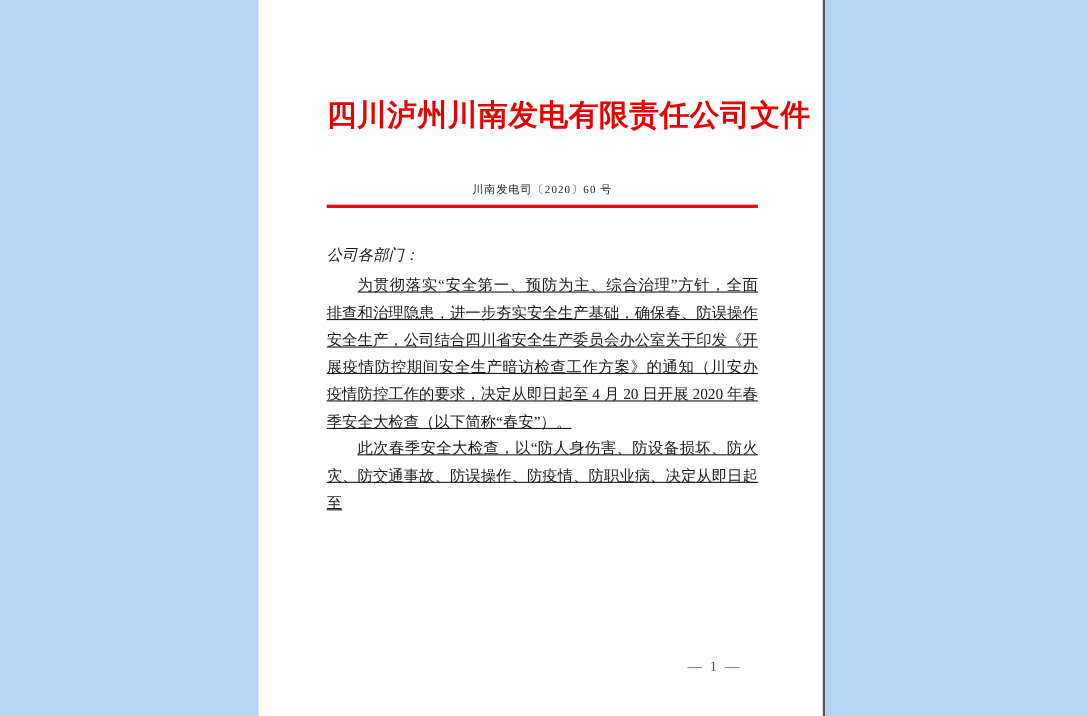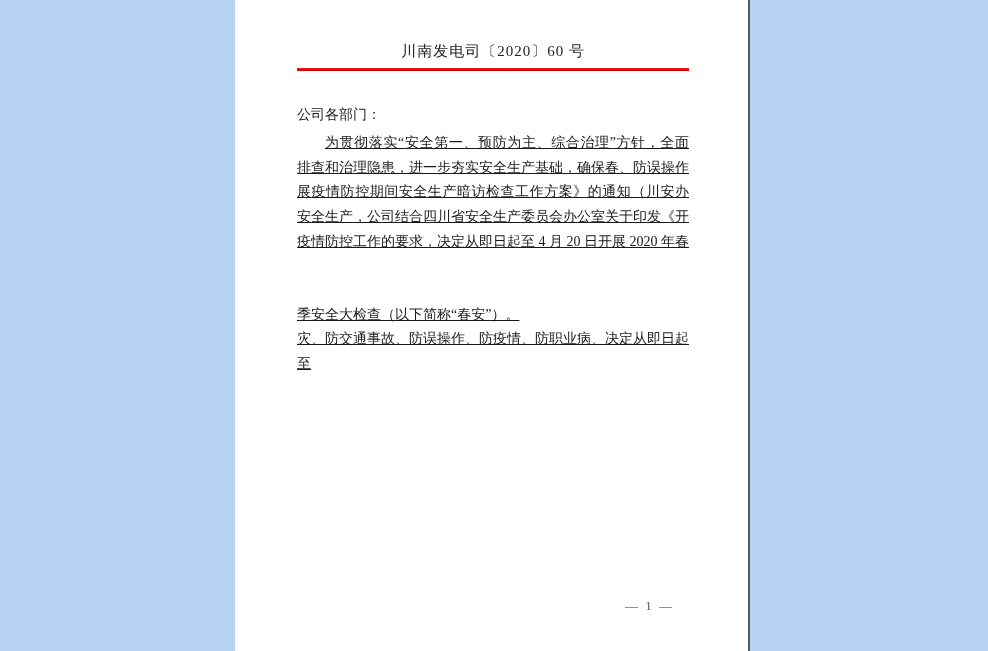--- a/index.html
+++ b/index.html
@@ -34,21 +34,21 @@
     font-size: 27px;
     font-weight: 700;
     color: #e60000;
     letter-spacing: 0.5px;
     line-height: 1.3;
     white-space: nowrap;
   }
   .doc-number {
     margin-top: 42px;
     text-align: center;
-    font-size: 15px;
+    font-size: 10px;
     color: #222222;
     letter-spacing: 1px;
   }
   .red-rule {
     margin-top: 7px;
     height: 3px;
     background: linear-gradient(#ff1f1f, #c00000);
     width: 100%;
   }
   .notice-title {
@@ -57,69 +57,71 @@
     font-size: 20px;
     font-weight: 700;
     color: #111111;
     line-height: 28px;
   }
   .salutation {
     margin-top: 32px;
     font-size: 14px;
     color: #1a1a1a;
     line-height: 24px;
+    font-style: italic;
   }
   .body-text {
     margin-top: 4px;
     color: #1a1a1a;
     text-decoration: underline;
   }
   .line {
     font-size: 14px;
     line-height: 24.7px;
     text-align: justify;
     text-align-last: justify;
     text-justify: inter-character;
     color: #1a1a1a;
   }
   .line.indent { text-indent: 2em; }
   .line.last {
     text-align: right;
     text-align-last: left;
-    margin-top: 48px;
   }
   .page-number {
     position: absolute;
     left: 390px;
     top: 598px;
     font-size: 13px;
     color: #555555;
     letter-spacing: 2px;
     white-space: nowrap;
   }
 </style>
 </head>
 <body>
 
 <div class="canvas">
   <div class="page">
 
+    <div class="org-title">四川泸州川南发电有限责任公司文件</div>
 
     <div class="doc-number">川南发电司〔2020〕60 号</div>
 
     <div class="red-rule"></div>
 
 
     <div class="salutation">公司各部门：</div>
 
     <div class="body-text">
       <div class="line indent">为贯彻落实“安全第一、预防为主、综合治理”方针，全面</div>
       <div class="line">排查和治理隐患，进一步夯实安全生产基础，确保春、防误操作</div>
+      <div class="line">安全生产，公司结合四川省安全生产委员会办公室关于印发《开</div>
       <div class="line">展疫情防控期间安全生产暗访检查工作方案》的通知（川安办</div>
-      <div class="line">安全生产，公司结合四川省安全生产委员会办公室关于印发《开</div>
       <div class="line">疫情防控工作的要求，决定从即日起至 4 月 20 日开展 2020 年春</div>
       <div class="line last">季安全大检查（以下简称“春安”）。</div>
+      <div class="line indent">此次春季安全大检查，以“防人身伤害、防设备损坏、防火</div>
       <div class="line">灾、防交通事故、防误操作、防疫情、防职业病、决定从即日起至</div>
     </div>
 
     <div class="page-number">— 1 —</div>
   </div>
 </div>
 
 </body></html>

